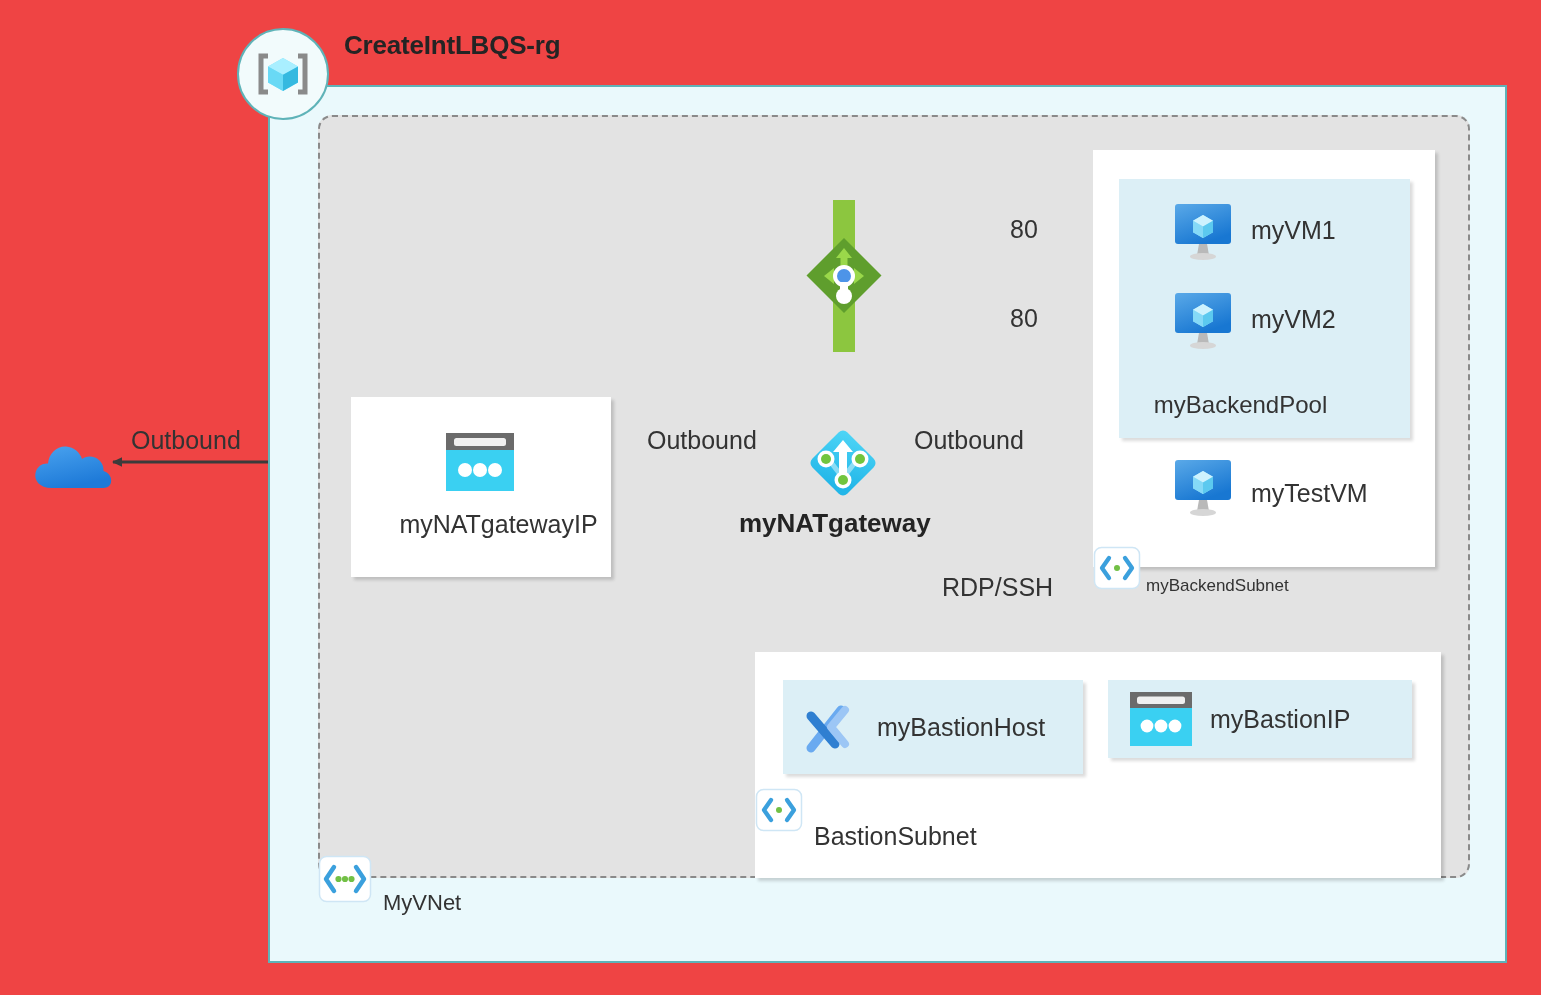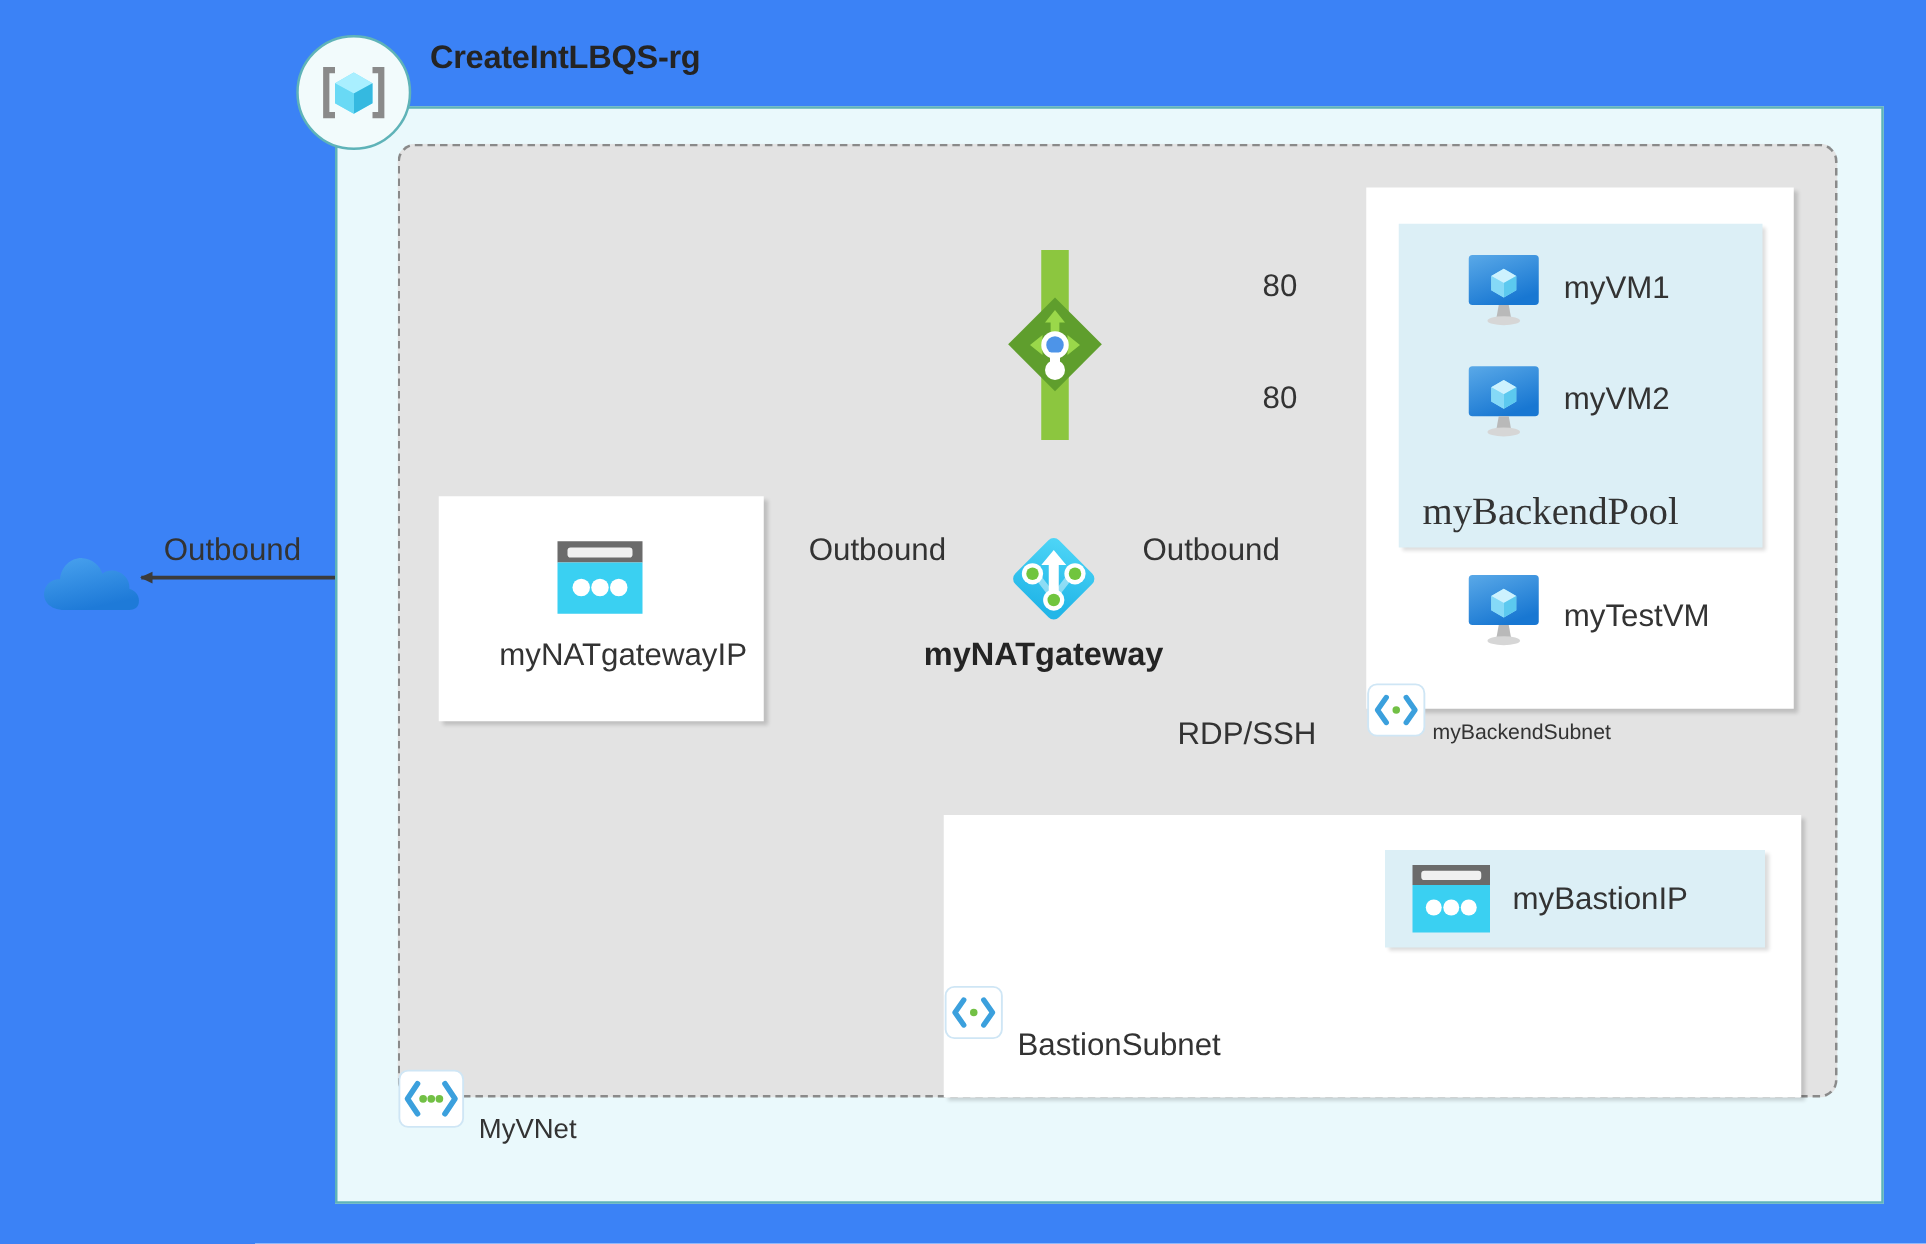--- a/index.html
+++ b/index.html
@@ -1,17 +1,17 @@
 <!DOCTYPE html>
 <html><head>
 <meta charset="utf-8">
 <style>
   html,body{margin:0;padding:0;background:#ffffff;}
   body{width:1541px;height:995px;font-family:"Liberation Sans",sans-serif;-webkit-font-smoothing:antialiased;}
-  #stage{position:relative;width:1541px;height:995px;overflow:hidden;background:#3b82f6;}
+  #stage{position:relative;width:1541px;height:995px;overflow:hidden;background:#ef4444;}
 
   
   .rg-box{
     position:absolute;left:268px;top:85px;width:1239px;height:878px;
     background:#eaf9fc;border:2px solid #5fb3b8;box-sizing:border-box;
   }
   .rg-icon-wrap{
     position:absolute;left:237px;top:28px;width:92px;height:92px;border-radius:50%;
     background:#f2fbfc;border:2px solid #5fb3b8;box-sizing:border-box;
     display:flex;align-items:center;justify-content:center;
@@ -34,21 +34,21 @@
   }
   #backend-subnet-panel{left:1093px;top:150px;width:342px;height:417px;}
   #bastion-subnet-panel{left:755px;top:652px;width:686px;height:226px;}
 
   .backend-pool-box{
     position:absolute;left:1119px;top:179px;width:291px;height:259px;
     background:#dceff6;box-shadow:3px 3px 3px rgba(0,0,0,0.14);
   }
   .backend-pool-label{
     position:absolute;left:1119px;top:391px;width:243px;text-align:center;
-    font-size:31px;color:#333;font-family:Liberation Serif, serif;
+    font-size:24px;color:#333;
   }
 
   .backend-subnet-icon{position:absolute;left:1094px;top:547px;}
   .backend-subnet-label{position:absolute;left:1146px;top:576px;font-size:17px;color:#333;white-space:nowrap;}
   .bastion-subnet-icon{position:absolute;left:756px;top:789px;}
   .bastion-subnet-label{position:absolute;left:814px;top:822px;font-size:25px;color:#333;white-space:nowrap;}
 
   
   .natip-card{
     position:absolute;left:351px;top:397px;width:260px;height:180px;
@@ -250,20 +250,31 @@
       <path d="M31 11 L38 21 L31 31" fill="none" stroke="#3ba0dd" stroke-width="4.3" stroke-linecap="round" stroke-linejoin="round"></path>
       <circle cx="23" cy="21" r="3" fill="#72c045"></circle>
     </svg>
   </div>
   <div class="backend-subnet-label">myBackendSubnet</div>
 
   <div class="lbl" style="left:942px;top:573px;">RDP/SSH</div>
 
   <div class="panel" id="bastion-subnet-panel"></div>
 
+  <div class="tile" id="tile-bastion-host">
+    <span style="display:inline-block;margin-left:18px;">
+      <svg width="58" height="58" viewBox="0 0 58 58">
+        <path d="M10 50 L40 12" stroke="#6aaaf0" stroke-width="9" stroke-linecap="round"></path>
+        <path d="M10 18 L34 46" stroke="#2f7fd1" stroke-width="9" stroke-linecap="round"></path>
+        <path d="M46 10 L31 29 L46 48" stroke="#7fb6f2" stroke-width="0" fill="none"></path>
+        <path d="M44 12 L30 29 L44 46" stroke="#9cc6f5" stroke-width="8" stroke-linecap="round" stroke-linejoin="round" fill="none"></path>
+      </svg>
+    </span>
+    <span class="tile-label" style="margin-left:18px;">myBastionHost</span>
+  </div>
 
   <div class="tile" id="tile-bastion-ip">
     <span style="display:inline-block;margin-left:22px;">
       <svg width="62" height="54" viewBox="0 0 62 54">
         <rect x="0" y="0" width="62" height="16" fill="#6b6b6b"></rect>
         <rect x="7" y="4.5" width="48" height="7.5" rx="2.5" fill="#f0f0f0"></rect>
         <rect x="0" y="16" width="62" height="38" fill="#3ad0f2"></rect>
         <circle cx="17" cy="34" r="6.4" fill="#ffffff"></circle>
         <circle cx="31" cy="34" r="6.4" fill="#ffffff"></circle>
         <circle cx="45" cy="34" r="6.4" fill="#ffffff"></circle>

